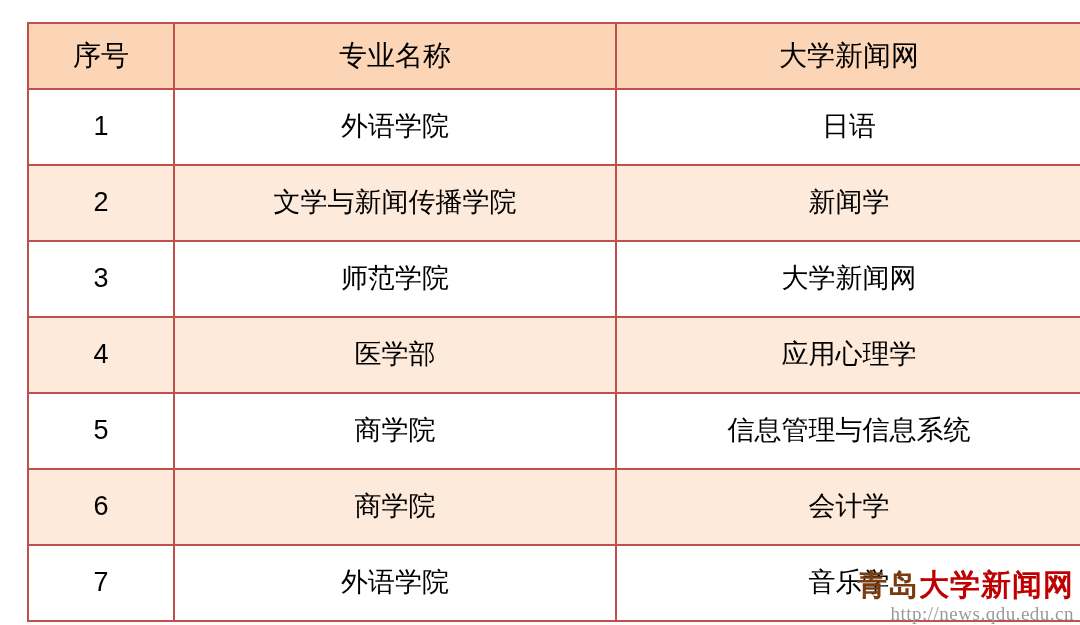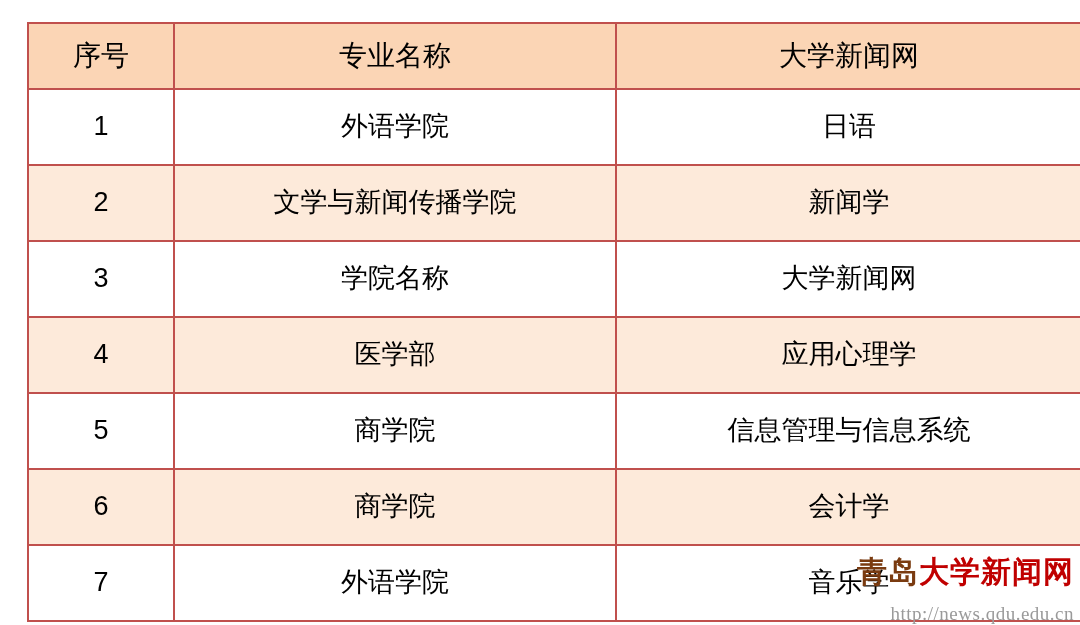--- a/index.html
+++ b/index.html
@@ -73,21 +73,21 @@
     margin-top: 19px;
   }
   .watermark .wm-title .wm-dark {
     color: #7a3b10;
   }
   .watermark .wm-url {
     display: block;
     font-family: "Liberation Serif", serif;
     font-size: 19px;
     color: #9a9a9a;
-    margin-top: 17px;
+    margin-top: 4px;
     letter-spacing: 0.5px;
   }
 </style>
 </head>
 <body>
 
 <div class="table-wrap">
   <table class="data-table">
     <colgroup>
       <col class="c-idx">
@@ -107,21 +107,21 @@
         <td>外语学院</td>
         <td>日语</td>
       </tr>
       <tr class="row-even">
         <td>2</td>
         <td>文学与新闻传播学院</td>
         <td>新闻学</td>
       </tr>
       <tr class="row-odd">
         <td>3</td>
-        <td>学院名称</td>
+        <td>师范学院</td>
         <td>大学新闻网</td>
       </tr>
       <tr class="row-even">
         <td>4</td>
         <td>医学部</td>
         <td>应用心理学</td>
       </tr>
       <tr class="row-odd">
         <td>5</td>
         <td>商学院</td>

